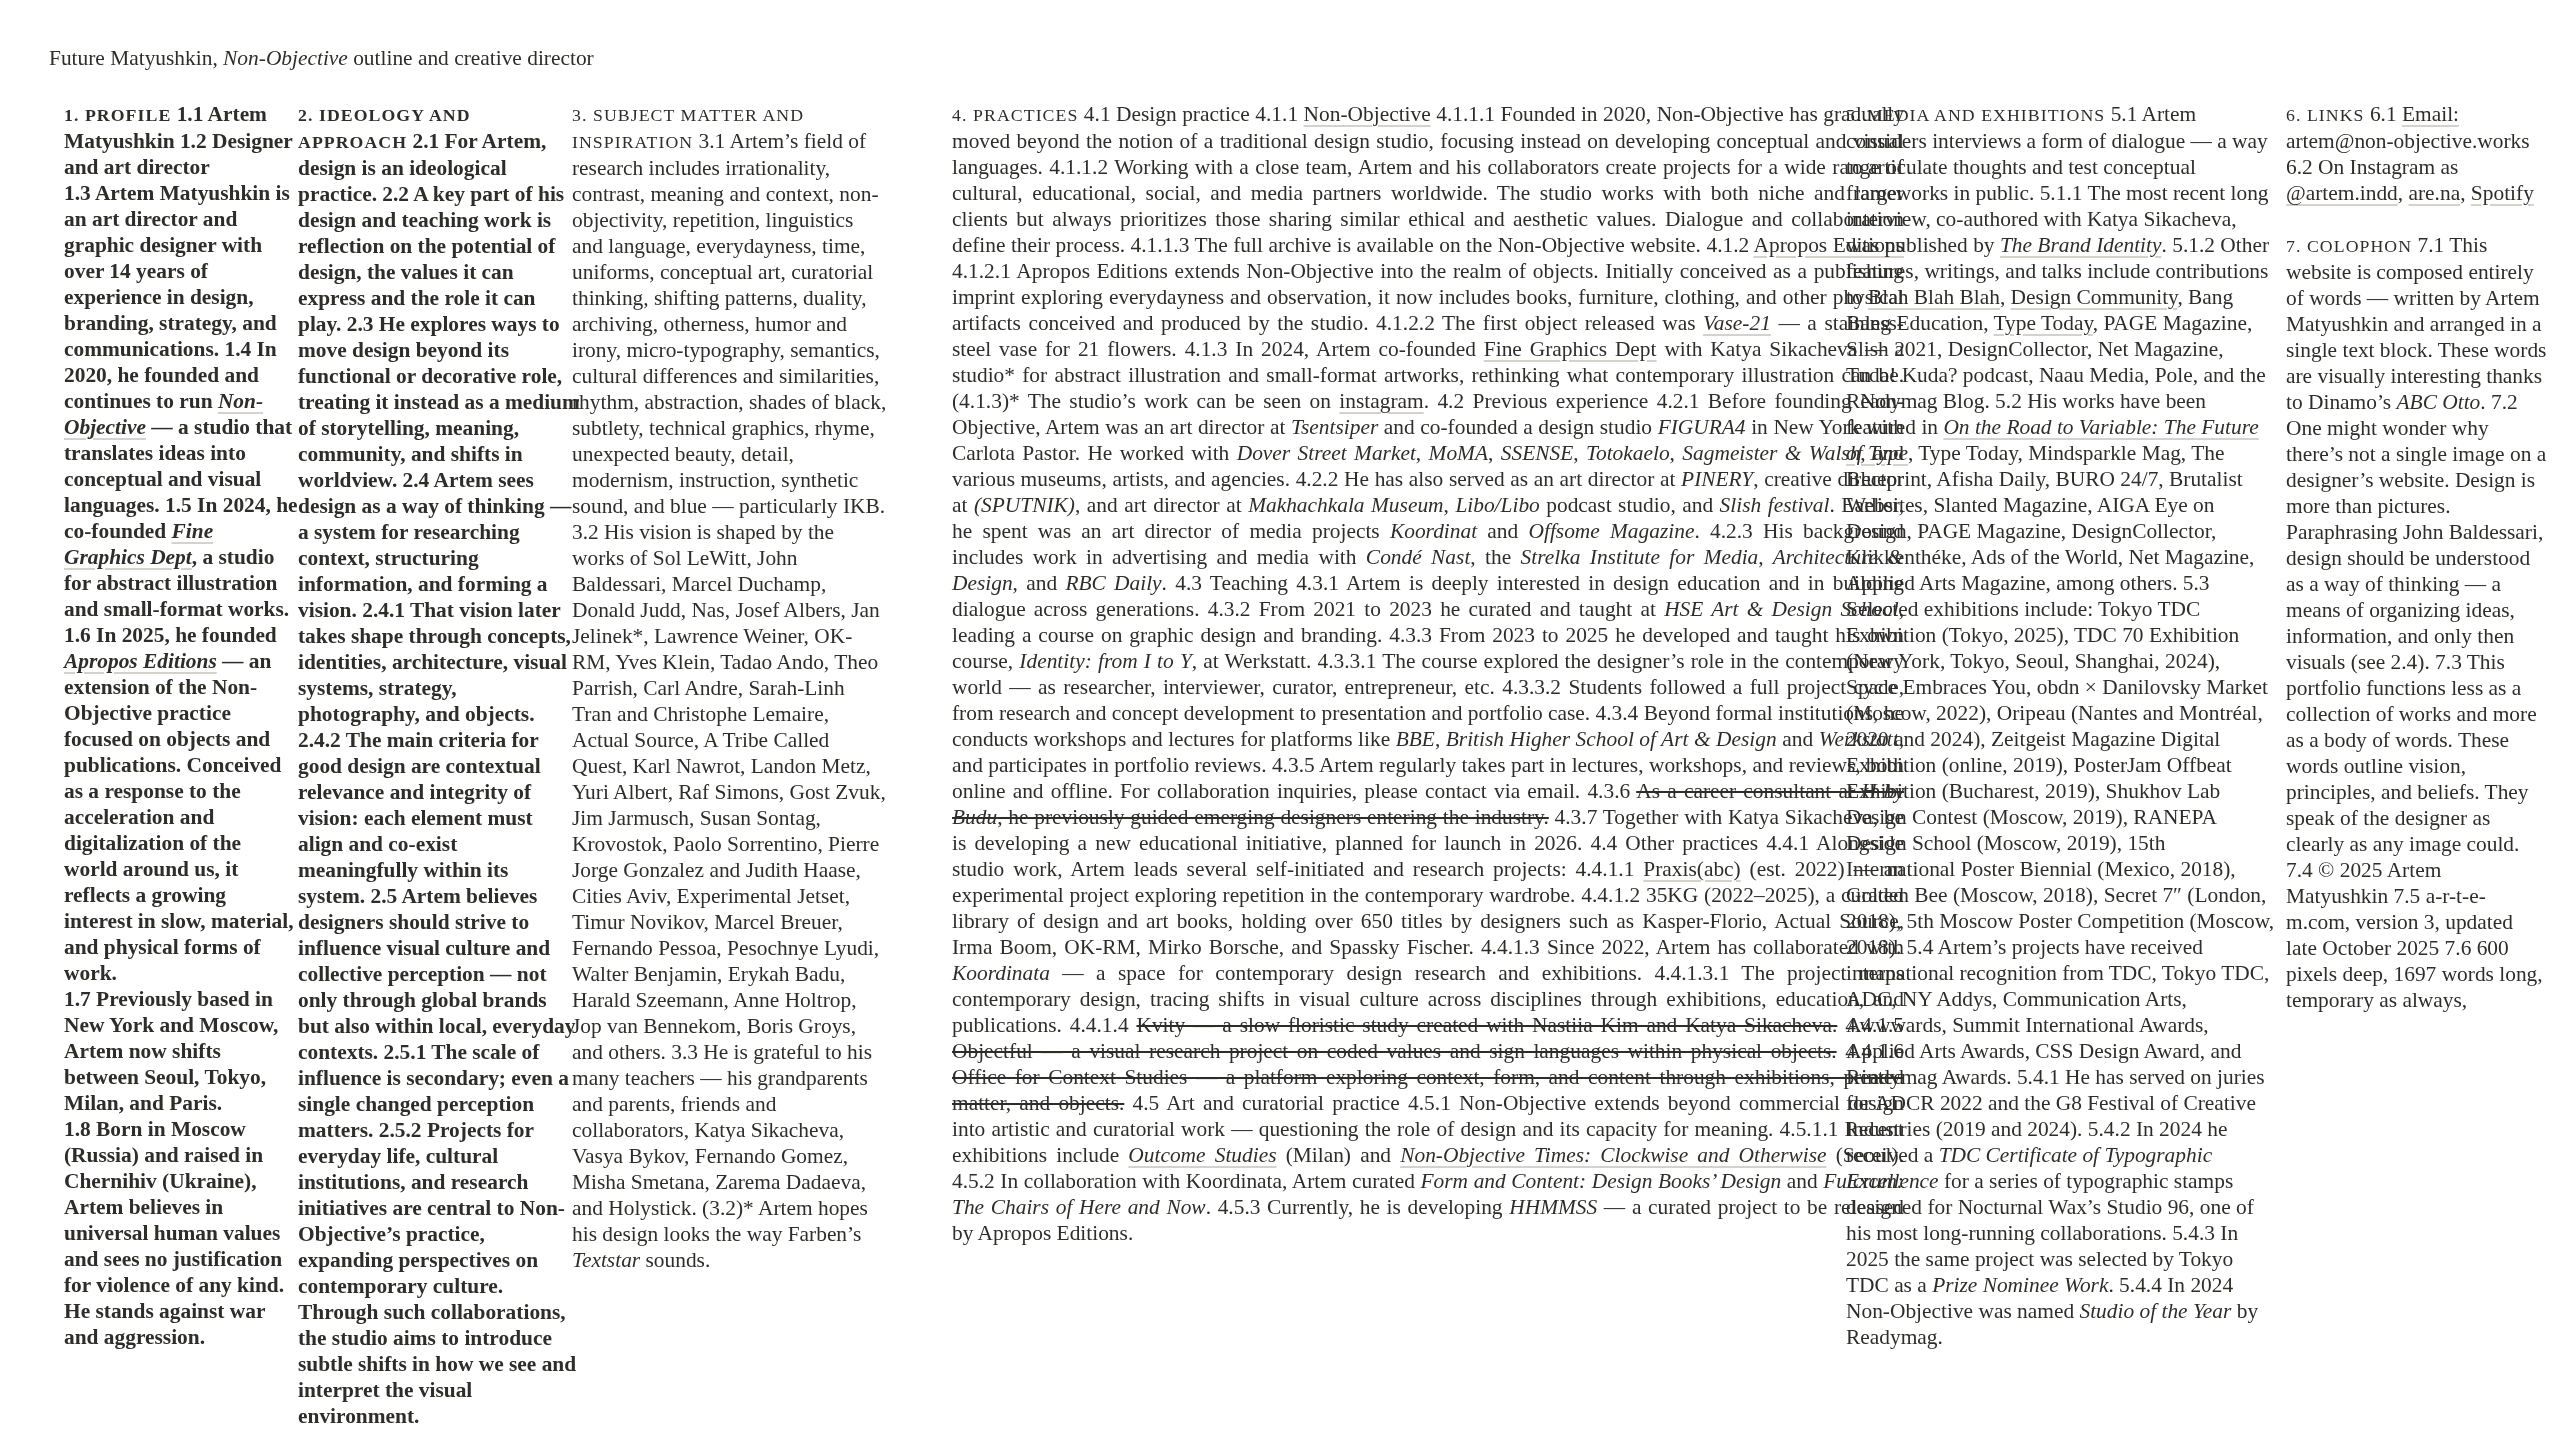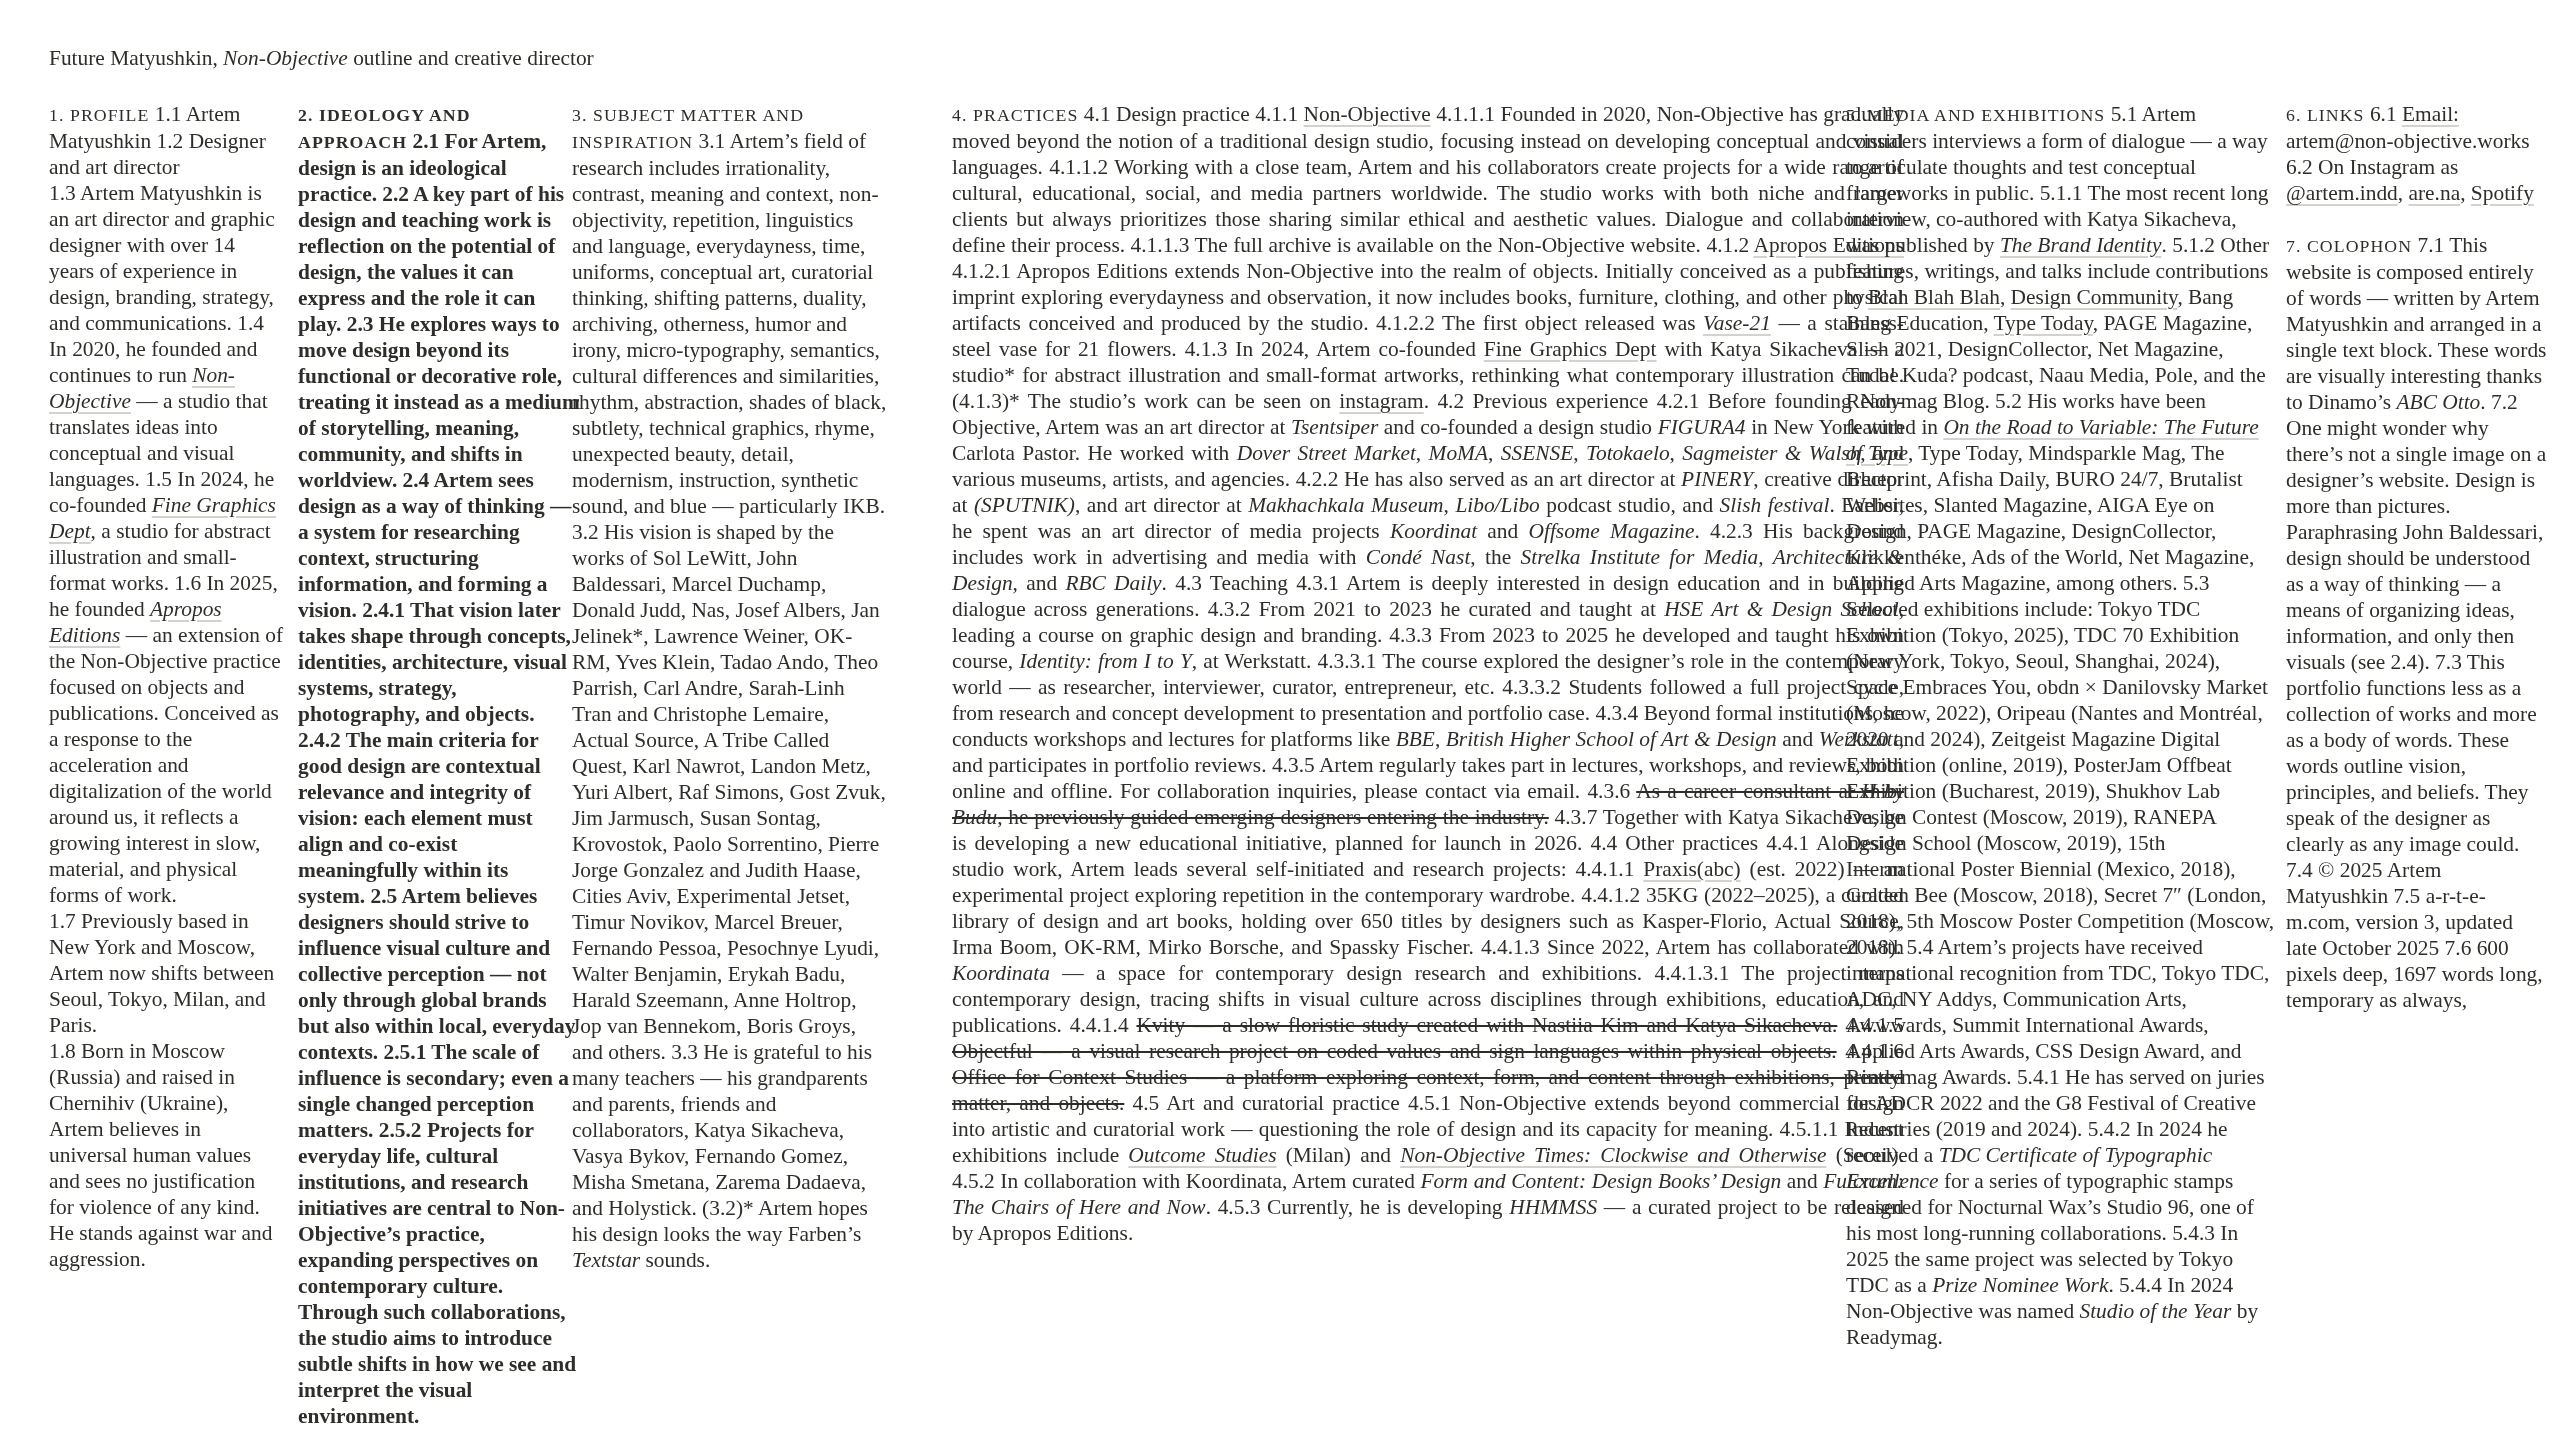--- a/index.html
+++ b/index.html
@@ -16,21 +16,21 @@
   }
   #page-header{
     position:absolute;left:49px;top:45px;
     font-size:21.4px;line-height:26px;white-space:nowrap;
   }
   .col{
     position:absolute;top:101px;
     font-size:21.4px;line-height:26px;
     text-align:left;
   }
-  #col-profile   {left:49px;  width:235px;}
+  #col-profile   {left:64px;  width:235px;font-weight:bold;}
   #col-ideology  {left:298px; width:282px;font-weight:bold;}
   #col-subject   {left:572px; width:316px;}
   #col-practices {left:952px;width:952px;text-align:justify;}
   #col-media     {left:1846px;width:429px;}
   #col-links     {left:2286px;width:262px;}
   .sc{font-size:0.83em;letter-spacing:0.06em;}
   .i{font-style:italic;}
   .u{
     text-decoration:underline;
     text-decoration-color:var(--underline);

